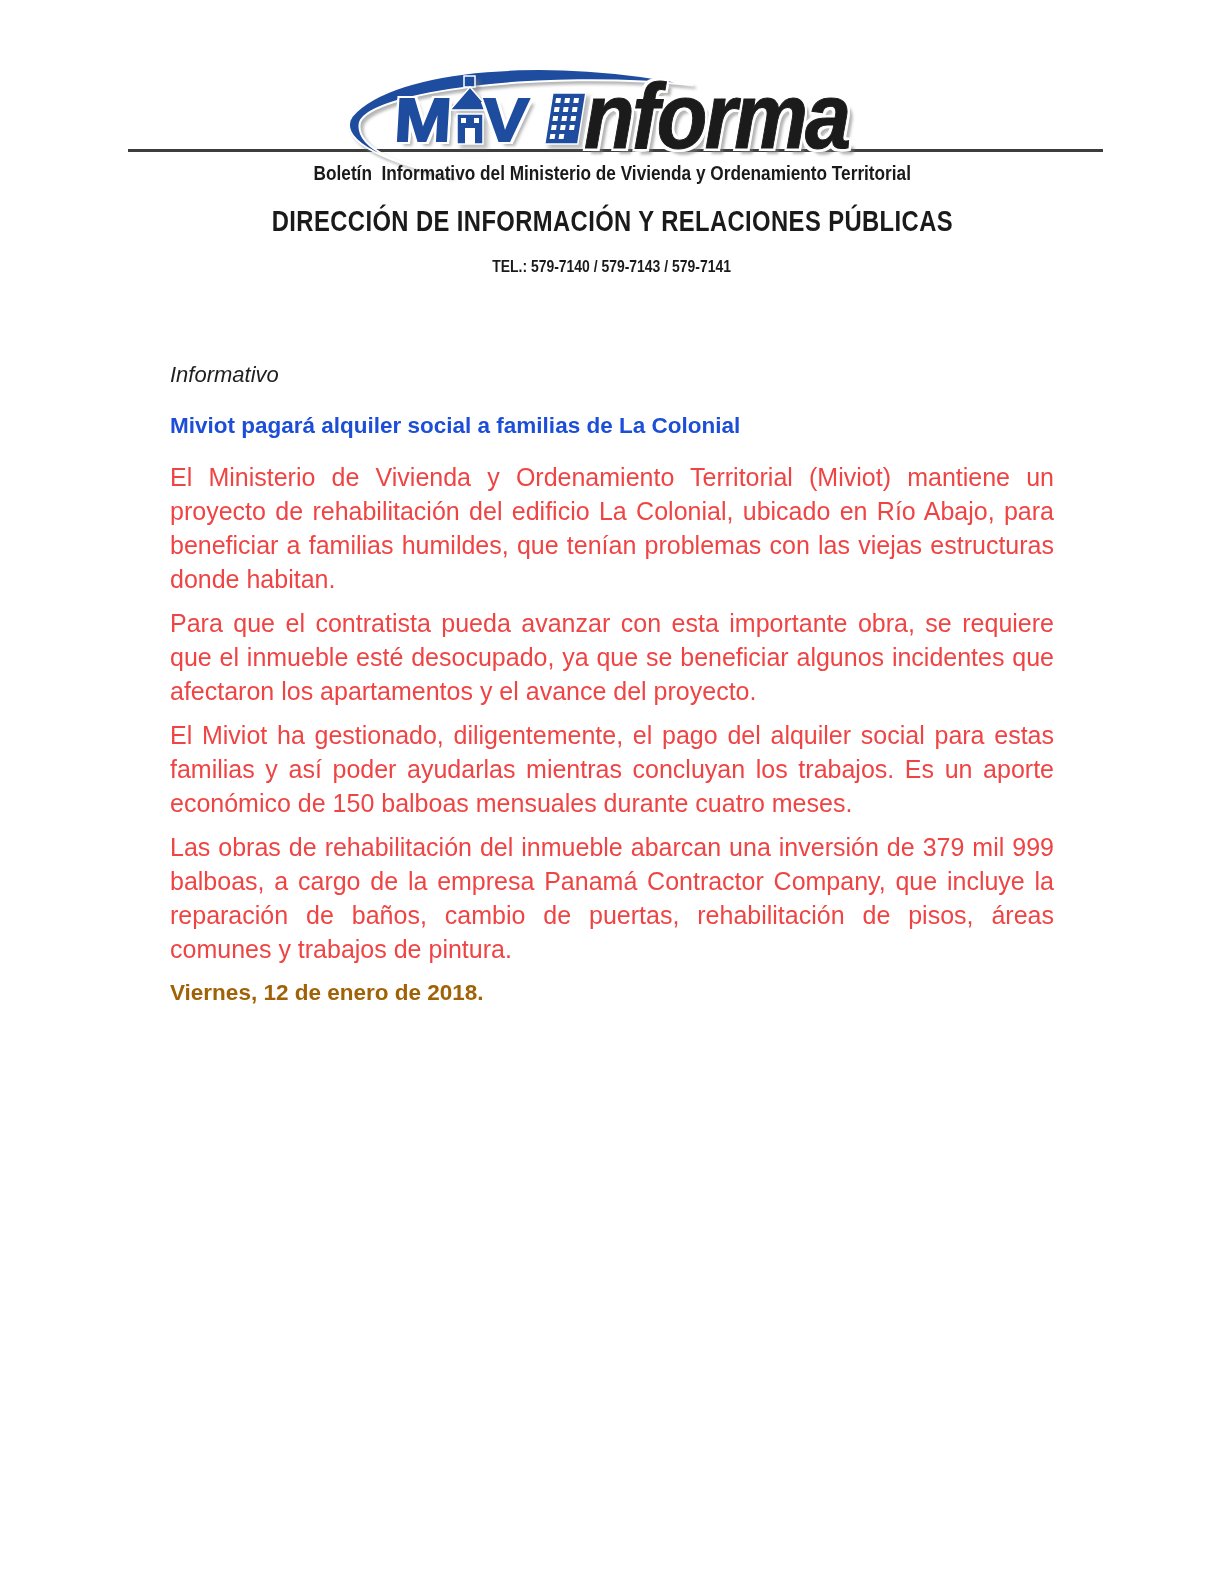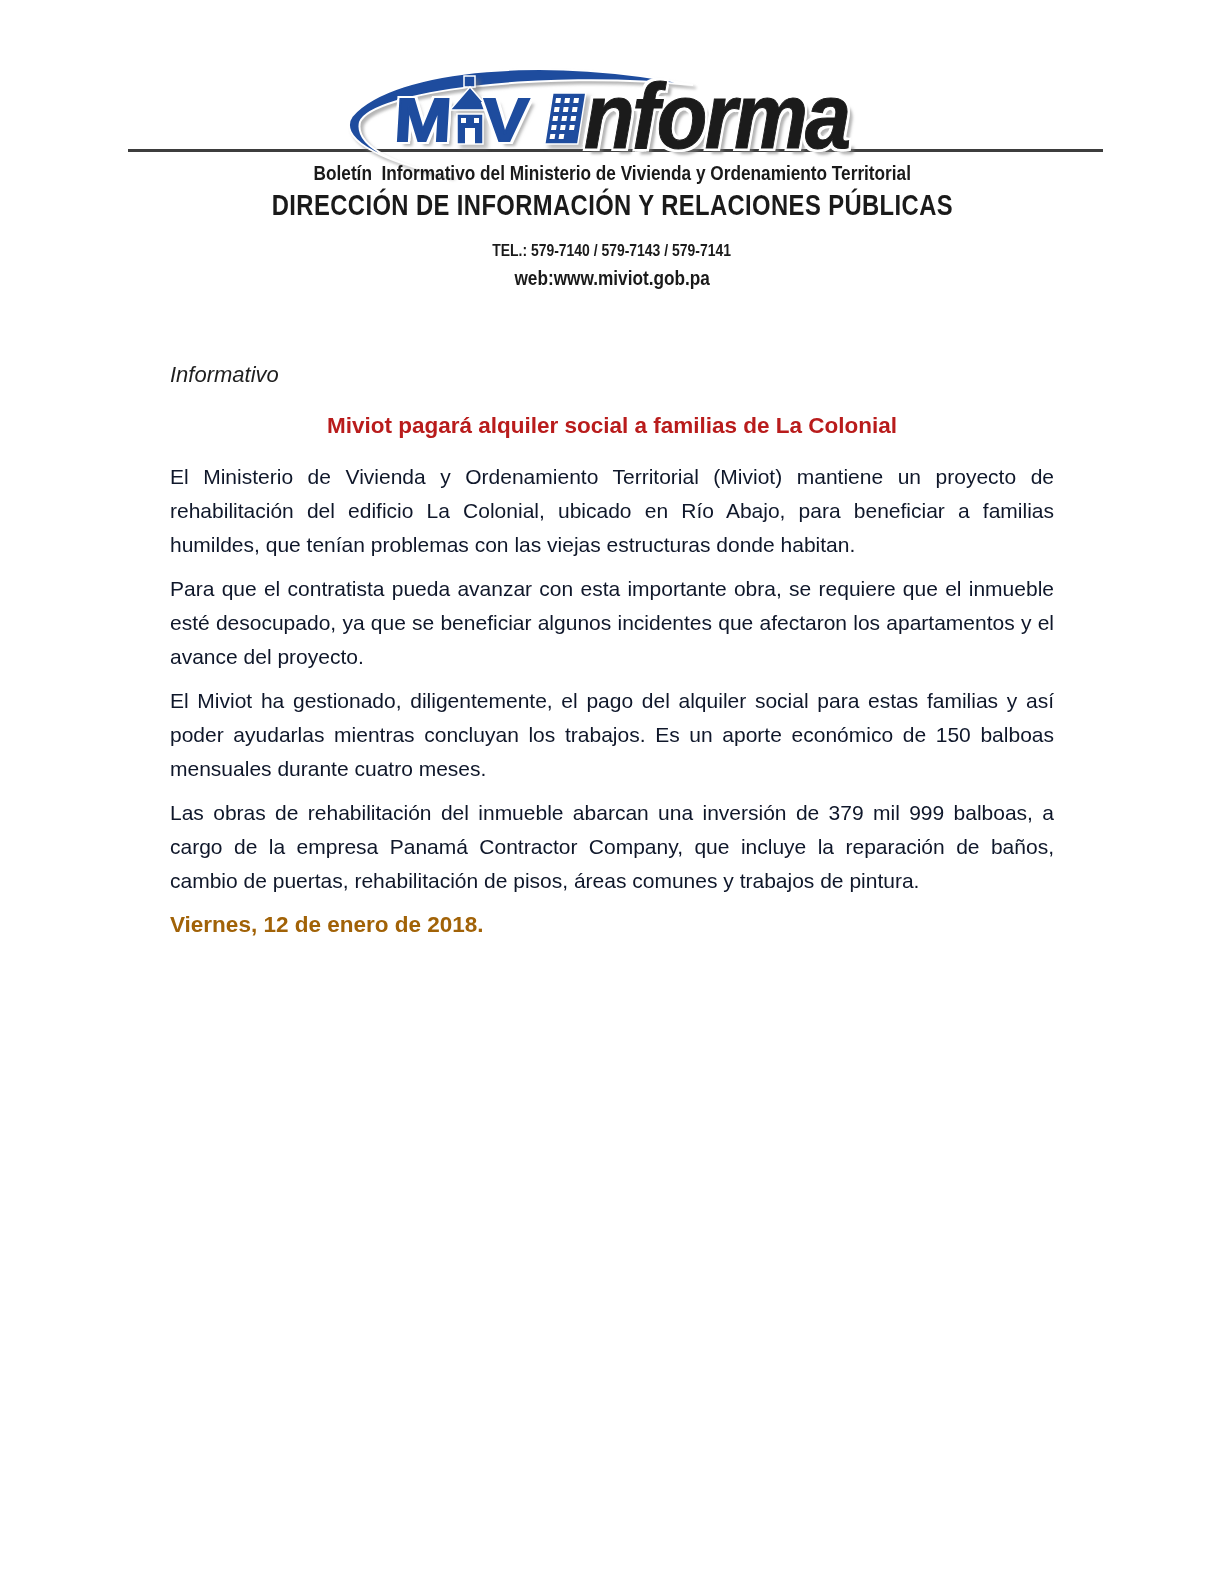--- a/index.html
+++ b/index.html
@@ -71,21 +71,21 @@
 
   .taglines {
     position: absolute;
     left: 0; top: 160px; width: 100%;
     text-align: center;
     color: #1a1a1a;
     font-weight: bold;
   }
   .taglines .cond { display: inline-block; transform: scaleX(0.82); transform-origin: 50% 50%; white-space: pre; }
   .tagline-bulletin   { font-size: 21px; line-height: 25px; }
-  .tagline-department { font-size: 29px; line-height: 33px; margin-top: 4px; letter-spacing: 0.5px; }
+  .tagline-department { font-size: 29px; line-height: 33px; margin-top: 20px; letter-spacing: 0.5px; }
   .tagline-phone      { font-size: 17px; line-height: 25px; margin-top: 16px; }
   .tagline-web        { font-size: 21px; line-height: 25px; margin-top: 2px; }
 
   
   .doc-body {
     position: absolute;
     left: 170px; top: 362px;
     width: 884px;
   }
   .kicker {
@@ -93,29 +93,28 @@
     font-size: 22px;
     line-height: 26px;
     margin-bottom: 24px;
     color: #1f1f1f;
   }
   .doc-title {
     font-size: 22.5px;
     font-weight: bold;
     line-height: 27px;
     margin-bottom: 21px;
-    color: #b91c1c;
-    text-align: center;
+    color: #1d4ed8;
   }
   .doc-body p {
-    font-size: 21px;
+    font-size: 25px;
     line-height: 34px;
     text-align: justify;
     margin-bottom: 10px;
-    color: #0f172a;
+    color: #ef4444;
   }
   .date-line {
     font-size: 22.5px;
     font-weight: bold;
     line-height: 34px;
     color: #a16207;
   }
 </style>
 </head>
 <body>
@@ -172,23 +171,20 @@
     <div class="taglines">
       <div class="tagline-bulletin">
         <span class="cond">Boletín  Informativo del Ministerio de Vivienda y Ordenamiento Territorial</span>
       </div>
       <div class="tagline-department">
         <span class="cond">DIRECCIÓN DE INFORMACIÓN Y RELACIONES PÚBLICAS</span>
       </div>
       <div class="tagline-phone">
         <span class="cond">TEL.: 579-7140 / 579-7143 / 579-7141</span>
       </div>
-      <div class="tagline-web">
-        <span class="cond">web:www.miviot.gob.pa</span>
-      </div>
     </div>
 
   </header>
 
   <main class="doc-body">
     <div class="kicker">Informativo</div>
 
     <h1 class="doc-title">Miviot pagará alquiler social a familias de La Colonial</h1>
 
     <p>El Ministerio de Vivienda y Ordenamiento Territorial (Miviot) mantiene un proyecto de rehabilitación del edificio La Colonial, ubicado en Río Abajo, para beneficiar a familias humildes, que tenían problemas con las viejas estructuras donde habitan.</p>

